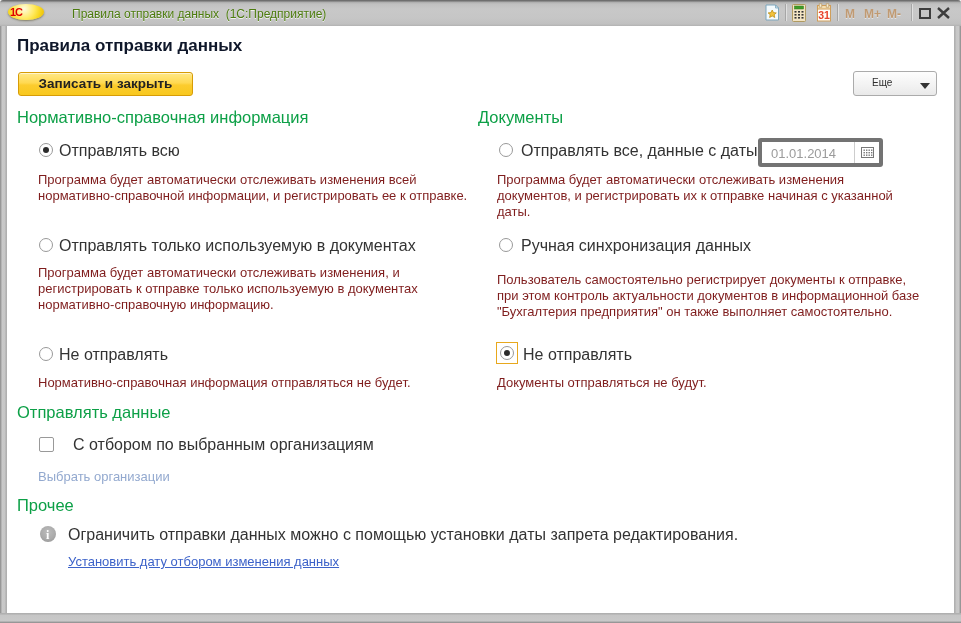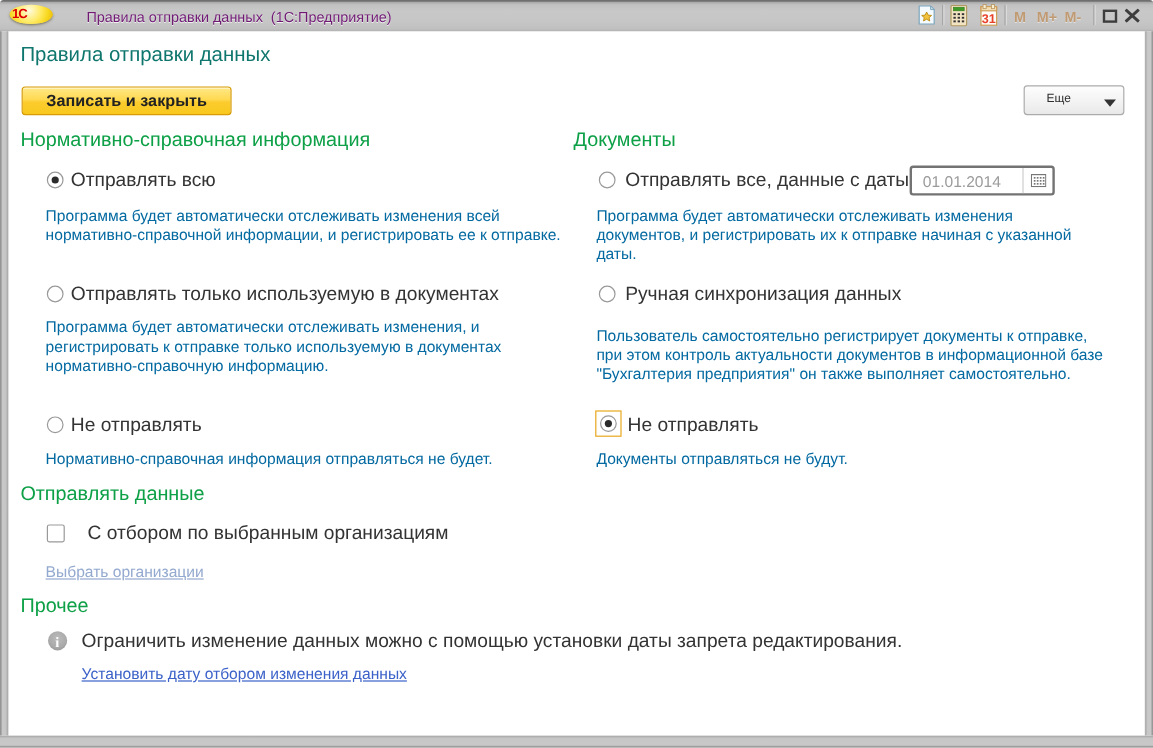--- a/index.html
+++ b/index.html
@@ -8,51 +8,51 @@
 #titlebar{left:0;top:0;width:961px;height:26px;border-radius:3px 3px 0 0;
  background:linear-gradient(180deg,#6e6e6e 0px,#707070 1px,#ababab 2px,#c1c1c1 4px,#c8c8c8 9px,#c6c6c6 18px,#c0c0c0 24px,#b2b2b2 26px)}
 #bl{left:0;top:26px;width:7px;height:587px;background:linear-gradient(90deg,#8f8f8f 0px,#9f9f9f 1px,#c9c9c9 2px,#c6c6c6 5px,#adadad 6px,#b3b3b3 7px)}
 #br{left:954px;top:26px;width:7px;height:587px;background:linear-gradient(270deg,#8f8f8f 0px,#9f9f9f 1px,#c9c9c9 2px,#c6c6c6 5px,#adadad 6px,#b3b3b3 7px)}
 #bb{left:0;top:613px;width:961px;height:10px;background:linear-gradient(0deg,#8f8f8f 0px,#9f9f9f 1px,#c9c9c9 2px,#c6c6c6 8px,#adadad 9px,#b3b3b3 10px)}
 
 #logo{left:8px;top:4px;width:36px;height:16px;border-radius:50%;
  background:radial-gradient(circle at 45% 30%,#fffbe0 0%,#ffe95e 45%,#f7d71e 70%,#e8b400 100%);
  box-shadow:0 1px 2px rgba(60,50,0,.5)}
 #logo span{position:absolute;left:2px;top:2px;font-size:11px;font-weight:bold;color:#e00000;letter-spacing:-1px}
-#wtitle{left:72px;top:7px;font-size:12px;color:#701a75;text-shadow:0 1px 0 rgba(255,255,255,.75)}
+#wtitle{left:72px;top:7px;font-size:12px;color:#4d7c0f;text-shadow:0 1px 0 rgba(255,255,255,.75)}
 .tbsep{top:4px;width:1px;height:17px;background:#a6a6a6;box-shadow:1px 0 0 rgba(255,255,255,.45)}
 .mbtn{top:7px;font-size:12px;font-weight:bold;color:#c09a72;text-shadow:0 1px 0 rgba(255,255,255,.5)}
 #maxbtn{left:919px;top:8px;width:8px;height:7px;border:2px solid #3d3d3d}
 
-.h1t{font-size:17px;color:#0f766e;font-weight:normal}
+.h1t{font-size:17px;color:#0f172a;font-weight:bold}
 .grn{font-size:16.5px;color:#0da047}
 .lbl{font-size:16px;color:#333}
-.blue{font-size:13px;line-height:16px;color:#0369a1}
+.blue{font-size:13px;line-height:16px;color:#7f1d1d}
 .radio{width:12px;height:12px;border:1px solid #999;border-radius:50%;background:#fff}
 .radio.sel::after{content:"";position:absolute;left:3px;top:3px;width:6px;height:6px;border-radius:50%;background:#2b2b2b}
 .cb{width:13px;height:13px;border:1px solid #999;border-radius:2px;background:#fff}
 
 #ybtn{left:18px;top:72px;width:173px;height:22px;border:1px solid #d79c06;border-radius:3px;
  background:linear-gradient(180deg,#ffe887 0%,#ffd951 45%,#fccc2e 55%,#f8c81e 100%);
  box-shadow:inset 0 1px 0 rgba(255,255,255,.6);
  font-size:13.5px;font-weight:bold;color:#222;text-align:center;line-height:22px}
 #ebtn{left:853px;top:71px;width:82px;height:23px;border:1px solid #ababab;border-radius:3px;
  background:linear-gradient(180deg,#fdfdfd 0%,#f2f2f2 60%,#e9e9e9 100%);
  font-size:10px;color:#2e2e2e}
 #ebtn .t{position:absolute;left:18px;top:5px}
 #ebtn .ar{position:absolute;left:66px;top:11px;width:0;height:0;border-left:5px solid transparent;border-right:5px solid transparent;border-top:6px solid #333}
 
-#datef{left:758px;top:138px;width:117px;height:21px;border:2px solid #737373;border-radius:3px;background:#fff}
+#datef{left:758px;top:138px;width:117px;height:21px;border:4px solid #737373;border-radius:3px;background:#fff}
 #datef .dt{position:absolute;left:9px;top:4px;font-size:13px;color:#9b9b9b}
 #datef .sep{position:absolute;left:92px;top:0;width:1px;height:21px;background:#cdcdcd}
 #datef .cal{position:absolute;left:99px;top:5px;width:13px;height:11px}
 
 #focus{left:496px;top:342px;width:20px;height:20px;border:1px solid #e8a81d}
 
-.lnk1{font-size:13px;color:#93a9cf;text-decoration:underline}
+.lnk1{font-size:13px;color:#93a9cf;}
 .lnk2{font-size:13px;color:#3c62c9;text-decoration:underline}
 
 #info{left:40px;top:526px;width:16px;height:16px;border-radius:50%;
  background:radial-gradient(circle at 50% 38%,#bcbcbc 0%,#ababab 55%,#8f8f8f 100%)}
 #info span{position:absolute;left:6px;top:1.5px;font-family:"Liberation Serif",serif;font-size:12px;font-weight:bold;color:#fff}
 </style></head>
 <body>
 <div class="abs" id="titlebar"></div>
 <div class="abs" id="bl"></div>
 <div class="abs" id="br"></div>
@@ -118,21 +118,21 @@
 <div class="abs lbl" style="left:59px;top:346px">Не отправлять</div>
 <div class="abs blue" style="left:38px;top:375px">Нормативно-справочная информация отправляться не будет.</div>
 <div class="abs grn" style="left:17px;top:403px">Отправлять данные</div>
 <div class="abs cb" style="left:39px;top:437px"></div>
 <div class="abs lbl" style="left:73px;top:436px">С отбором по выбранным организациям</div>
 <div class="abs lnk1" style="left:38px;top:469px">Выбрать организации</div>
 <div class="abs grn" style="left:17px;top:496px">Прочее</div>
 <div class="abs" id="info">
     <span>i</span>
   </div>
-<div class="abs lbl" style="left:68px;top:526px">Ограничить изменение данных можно с помощью установки даты запрета редактирования.</div>
+<div class="abs lbl" style="left:68px;top:526px">Ограничить отправки данных можно с помощью установки даты запрета редактирования.</div>
 <div class="abs lnk2" style="left:68px;top:554px">Установить дату отбором изменения данных</div>
 
 <div class="abs grn" style="left:478px;top:108px">Документы</div>
 <div class="abs radio" style="left:499px;top:143px"></div>
 <div class="abs lbl" style="left:521px;top:142px">Отправлять все, данные с даты</div>
 <div class="abs" id="datef">
     <span class="dt">01.01.2014</span>
     <span class="sep"></span>
     <svg class="cal" viewBox="0 0 13 11">
       <rect x="0.5" y="0.5" width="12" height="10" fill="#fff" stroke="#777" stroke-width="1"></rect>

